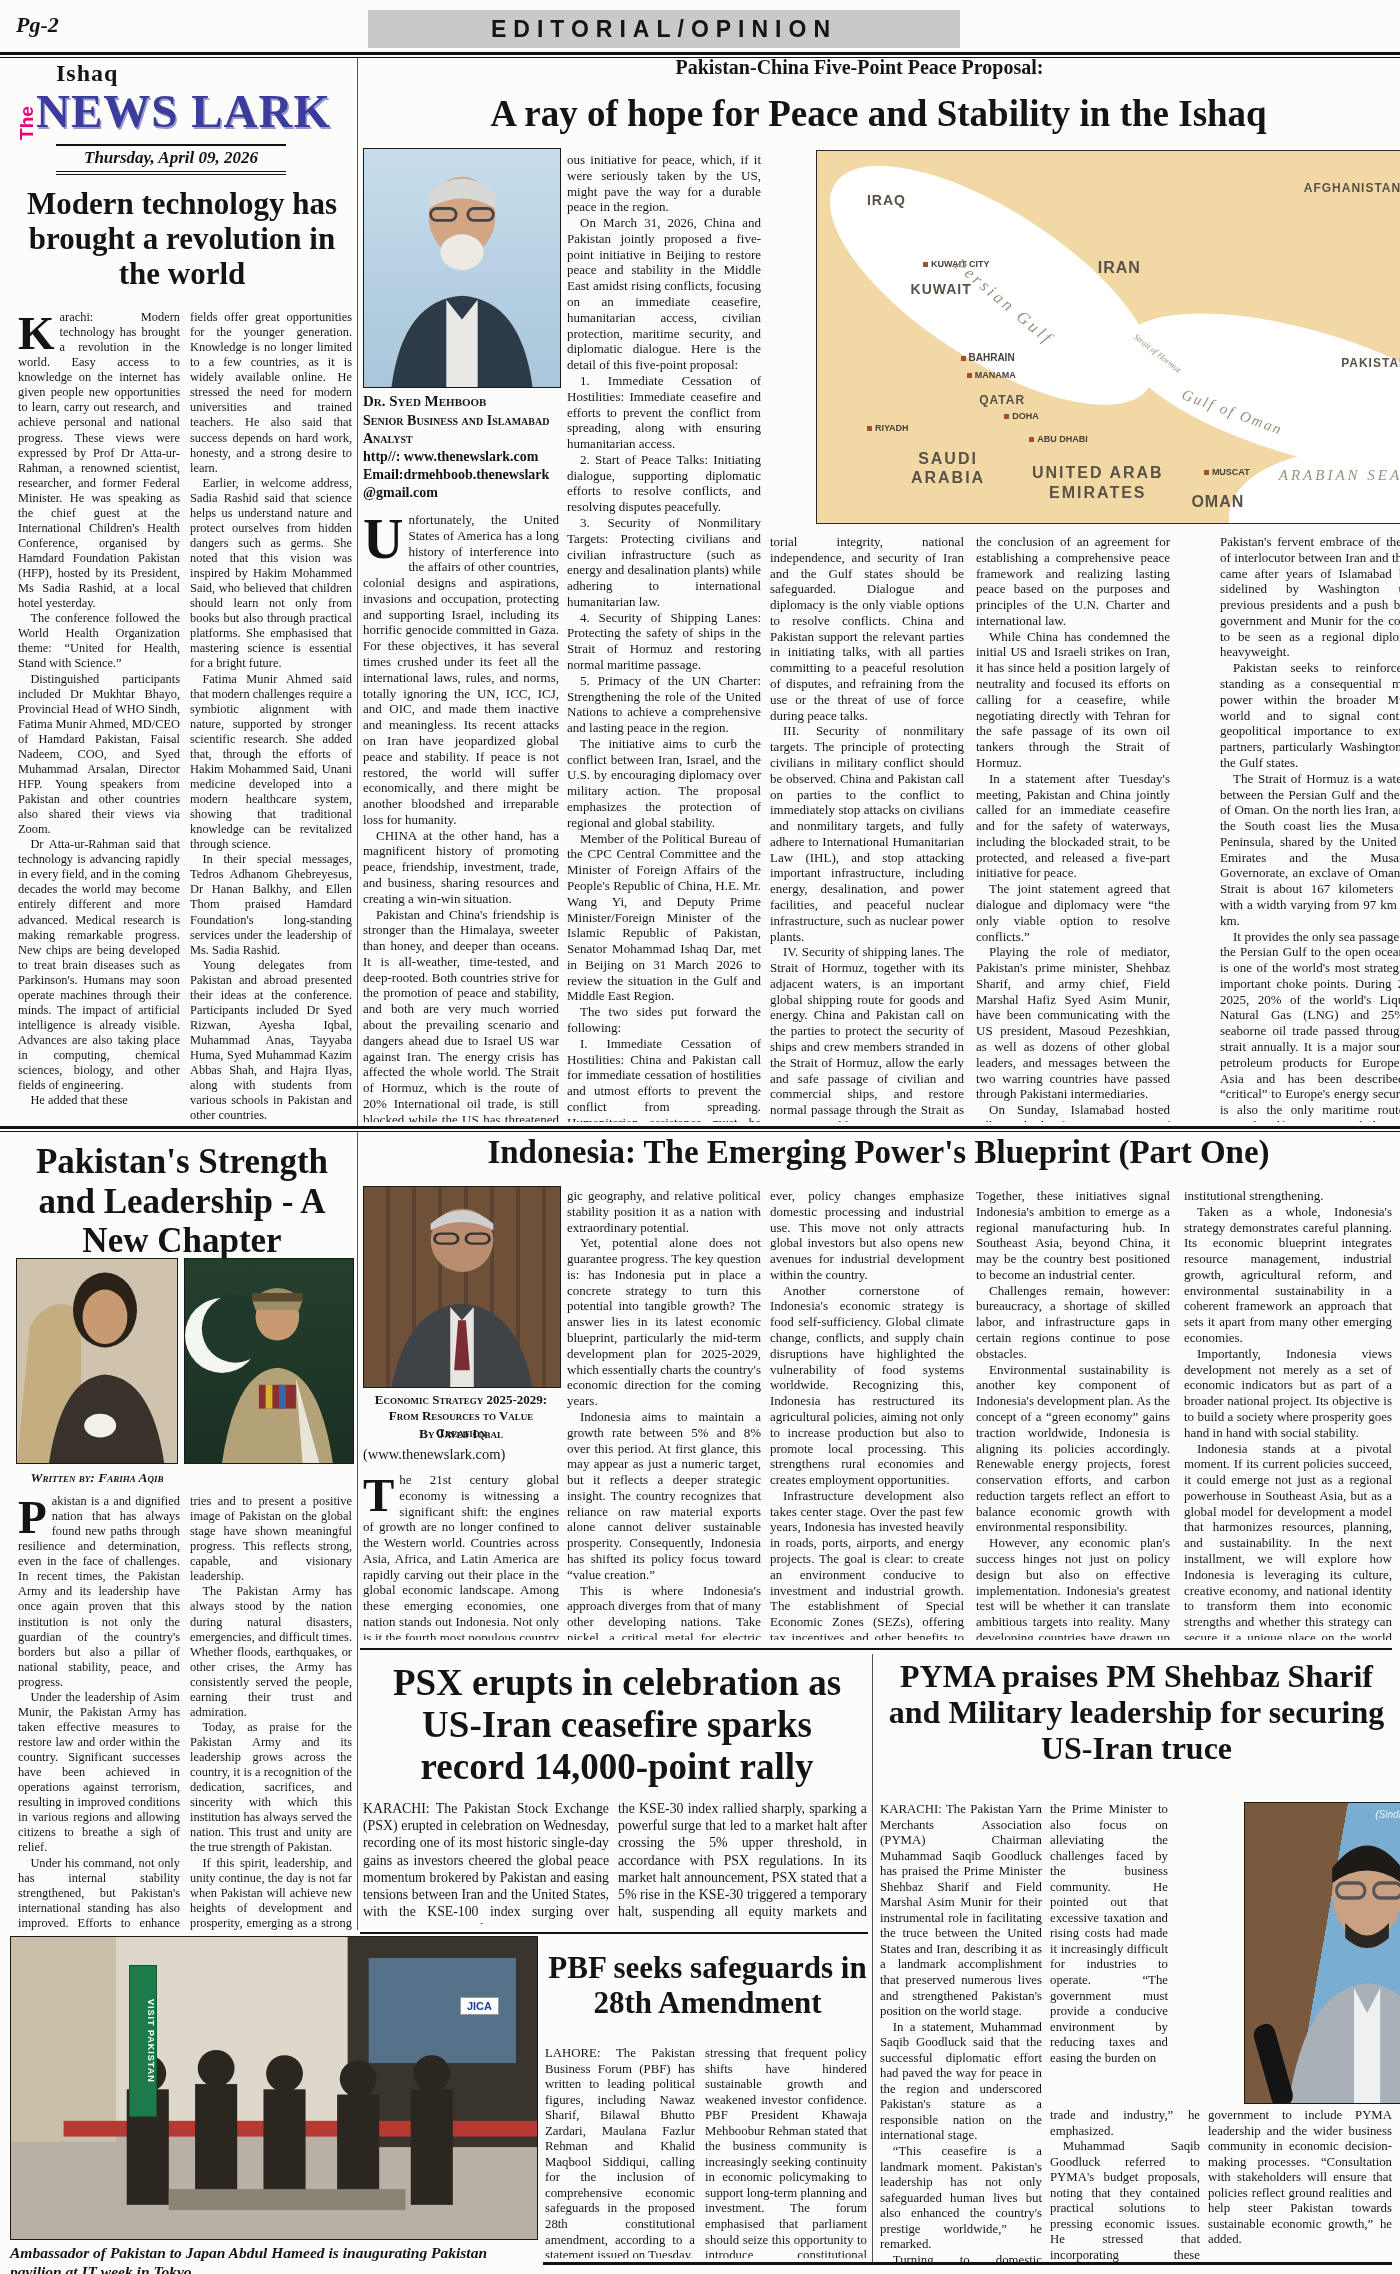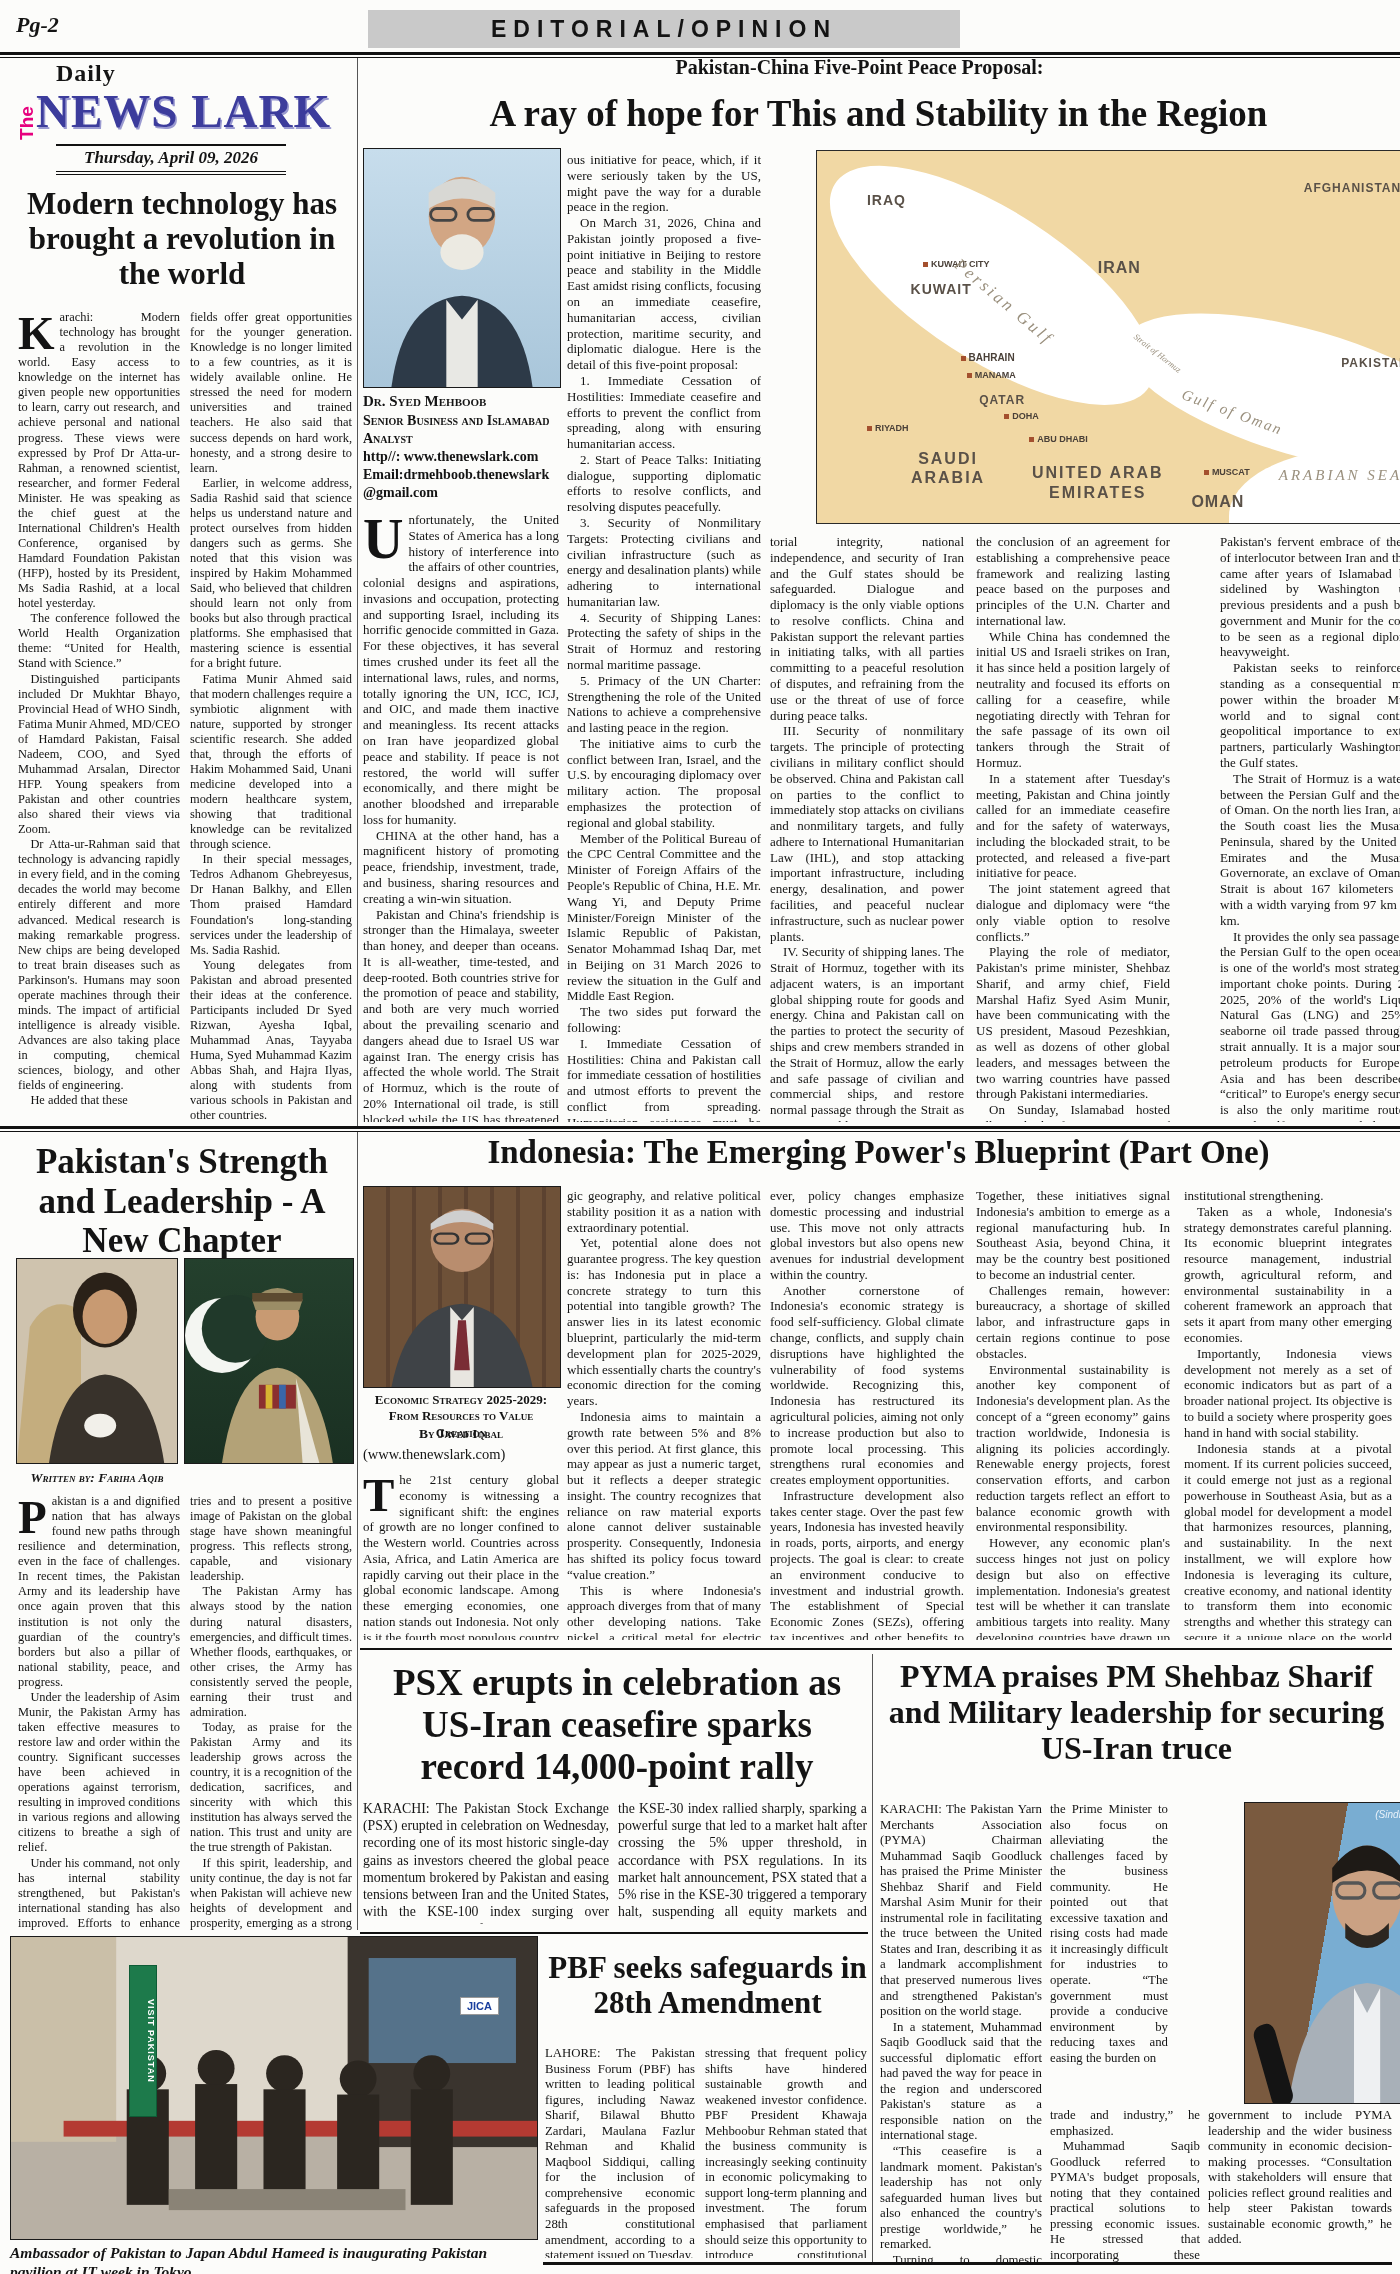--- a/index.html
+++ b/index.html
@@ -66,21 +66,21 @@
 </head>
 <body>
 
 <div class="page">
 
   <div class="abs pg-label" style="left:16px;top:12px;">Pg-2</div>
   <div class="abs section-bar" style="left:368px;top:10px;width:592px;height:38px;">EDITORIAL/OPINION</div>
   <div class="abs dbl-rule" style="left:0;top:52px;width:1400px;"></div>
 
   <div class="abs" style="left:16px;top:60px;width:336px;height:120px;">
-    <div class="abs mh-daily" style="left:40px;top:0;">Daily</div>
+    <div class="abs mh-daily" style="left:40px;top:0;">Ishaq</div>
     <div class="abs mh-the" style="left:-6px;top:52px;">The</div>
     <div class="abs mh-title" style="left:20px;top:24px;">NEWS LARK</div>
     <div class="abs mh-date" style="left:40px;top:84px;width:230px;">Thursday, April 09, 2026</div>
   </div>
 
   <div class="abs vline" style="left:357px;top:58px;height:1068px;"></div>
   <div class="abs vline" style="left:357px;top:1132px;height:798px;"></div>
   <div class="abs vline" style="left:872px;top:1654px;height:608px;"></div>
 
   <div class="abs headline" style="left:12px;top:186px;width:340px;font-size:31px;">Modern technology has brought a revolution in the world</div>
@@ -89,21 +89,21 @@
  Distinguished participants included Dr Mukhtar Bhayo, Provincial Head of WHO Sindh, Fatima Munir Ahmed, MD/CEO of Hamdard Pakistan, Faisal Nadeem, COO, and Syed Muhammad Arsalan, Director HFP. Young speakers from Pakistan and other countries also shared their views via Zoom.
  Dr Atta-ur-Rahman said that technology is advancing rapidly in every field, and in the coming decades the world may become entirely different and more advanced. Medical research is making remarkable progress. New chips are being developed to treat brain diseases such as Parkinson's. Humans may soon operate machines through their minds. The impact of artificial intelligence is already visible. Advances are also taking place in computing, chemical sciences, biology, and other fields of engineering.
  He added that these</span></div>
   <div class="abs col f12" style="left:190px;top:310px;width:162px;height:812px;">fields offer great opportunities for the younger generation. Knowledge is no longer limited to a few countries, as it is widely available online. He stressed the need for modern universities and trained teachers. He also said that success depends on hard work, honesty, and a strong desire to learn.
  Earlier, in welcome address, Sadia Rashid said that science helps us understand nature and protect ourselves from hidden dangers such as germs. She noted that this vision was inspired by Hakim Mohammed Said, who believed that children should learn not only from books but also through practical platforms. She emphasised that mastering science is essential for a bright future.
  Fatima Munir Ahmed said that modern challenges require a symbiotic alignment with nature, supported by stronger scientific research. She added that, through the efforts of Hakim Mohammed Said, Unani medicine developed into a modern healthcare system, showing that traditional knowledge can be revitalized through science.
  In their special messages, Tedros Adhanom Ghebreyesus, Dr Hanan Balkhy, and Ellen Thom praised Hamdard Foundation's long-standing services under the leadership of Ms. Sadia Rashid.
  Young delegates from Pakistan and abroad presented their ideas at the conference. Participants included Dr Syed Rizwan, Ayesha Iqbal, Muhammad Anas, Tayyaba Huma, Syed Muhammad Kazim Abbas Shah, and Hajra Ilyas, along with students from various schools in Pakistan and other countries.</div>
 
   <div class="abs headline" style="left:346px;top:56px;width:1027px;font-size:20px;">Pakistan-China Five-Point Peace Proposal:</div>
-  <div class="abs headline" style="left:365px;top:93px;width:1027px;font-size:37px;">A ray of  hope for This and Stability in the Region</div>
+  <div class="abs headline" style="left:365px;top:93px;width:1027px;font-size:37px;">A ray of  hope for Peace and Stability in the Ishaq</div>
 
   <div class="abs photo" style="left:363px;top:148px;width:196px;height:238px;background:linear-gradient(#c7ddec,#a9c6da);">
     <svg viewBox="0 0 100 120" preserveAspectRatio="none">
       <ellipse cx="50" cy="34" rx="17" ry="20" fill="#d2a684"></ellipse>
       <path d="M33 22 Q50 8 67 22 L67 30 Q50 20 33 30 Z" fill="#d8d8d4"></path>
       <rect x="34" y="30" width="13" height="6" rx="3" fill="none" stroke="#444" stroke-width="1.4"></rect>
       <rect x="53" y="30" width="13" height="6" rx="3" fill="none" stroke="#444" stroke-width="1.4"></rect>
       <ellipse cx="50" cy="52" rx="11" ry="9" fill="#eceae2"></ellipse>
       <path d="M14 120 Q20 76 50 74 Q80 76 86 120 Z" fill="#2d3a48"></path>
       <path d="M42 76 L50 86 L58 76 L58 120 L42 120 Z" fill="#e8e8e4"></path>

